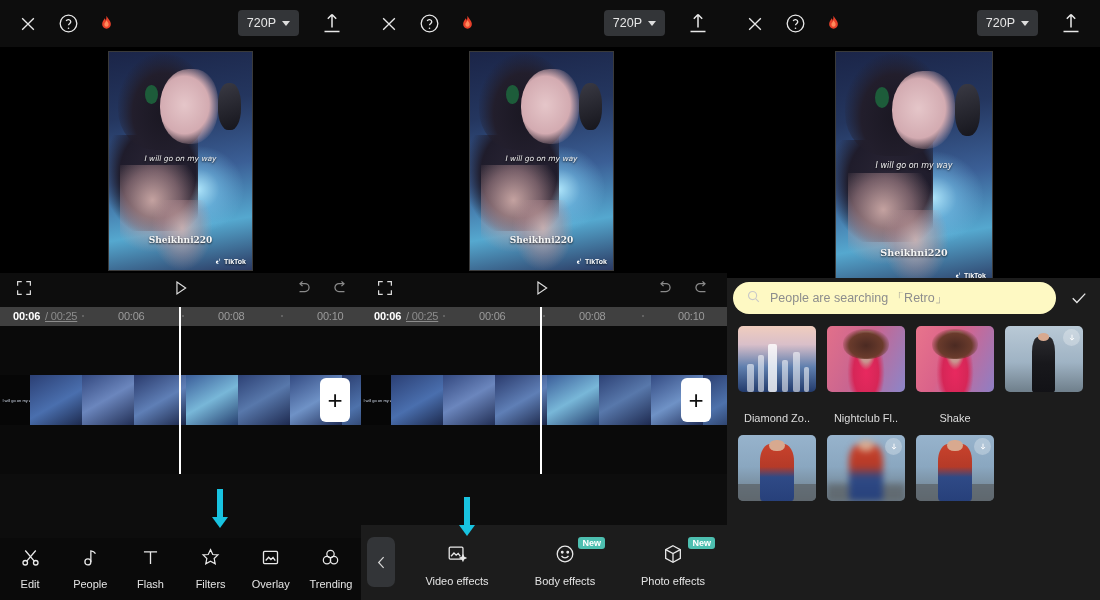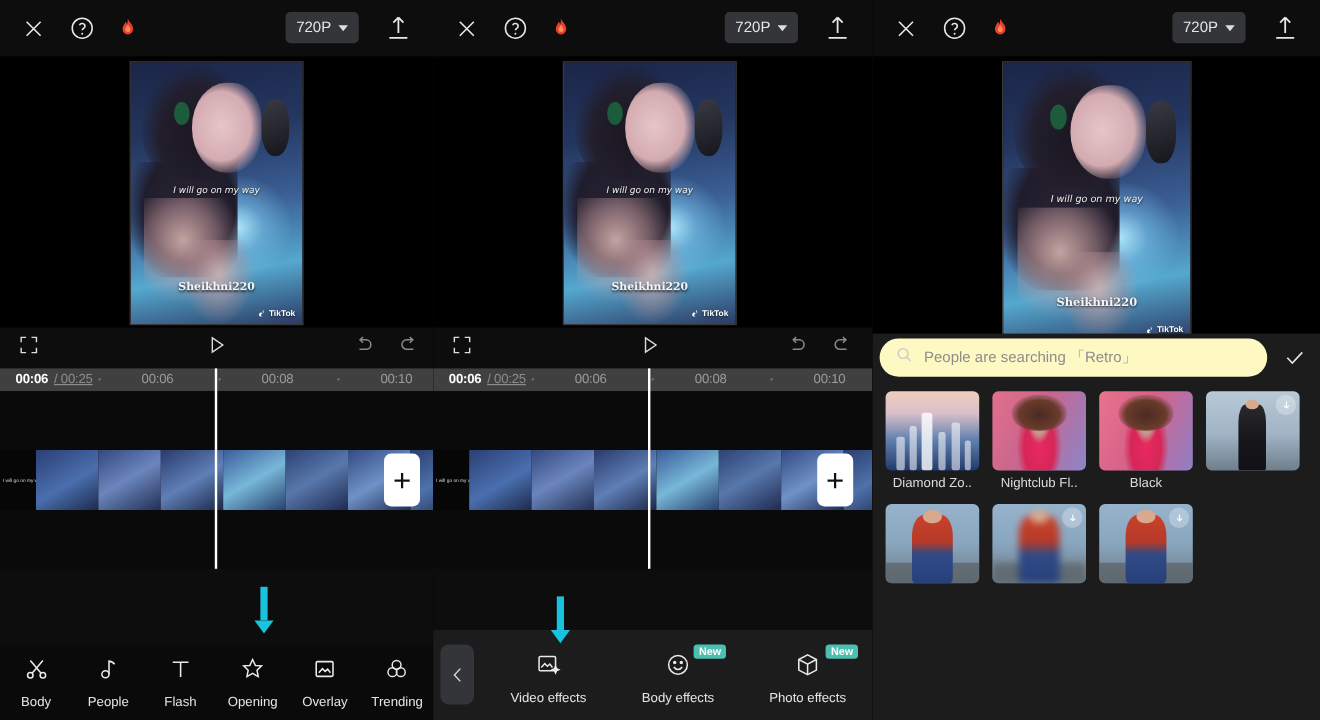--- a/index.html
+++ b/index.html
@@ -141,21 +141,21 @@
     display: flex; align-items: center; gap: 9px; padding: 0 13px;
   }
   .searchbox .sph { color: #8d8d8d; font-size: 12.5px; }
   .tick-ok { width: 30px; color: #e6e6e6; display: flex; align-items: center; justify-content: center; }
   .tabrow { display: flex; align-items: center; gap: 13px; padding: 0 10px; height: 30px; }
   .tab { font-size: 13px; color: #b4b4b4; white-space: nowrap; }
   .tab.active { color: #fff; font-weight: bold; font-size: 14px; }
   .fx-grid { display: flex; flex-wrap: wrap; gap: 11px; padding: 8px 11px 0 11px; }
   .fx-item { width: 78px; }
   .fx-thumb { width: 78px; height: 66px; border-radius: 5px; overflow: hidden; position: relative; }
-  .fx-lab { margin-top: 5px; font-size: 11px; color: #dcdcdc; text-align: center; white-space: nowrap; overflow: hidden; }
+  .fx-lab { margin-top: 20px; font-size: 11px; color: #dcdcdc; text-align: center; white-space: nowrap; overflow: hidden; }
   .dl {
     position: absolute; right: 3px; top: 3px; width: 17px; height: 17px;
     background: rgba(255,255,255,.28); border-radius: 50%;
     display: flex; align-items: center; justify-content: center;
   }
   .th-city { background: linear-gradient(180deg,#f0cdbe 0%,#d9bfc9 28%,#5f7fae 62%,#223a6b 100%); }
   .th-city .b { position: absolute; bottom: 0; background: rgba(255,255,255,.55); border-radius: 2px; }
   .th-pink { background: linear-gradient(115deg,#e8748c 0%,#d9628a 42%,#8e7fc4 100%); }
   .th-pink2 { background: linear-gradient(115deg,#e2708a 0%,#c96590 45%,#8b86c9 100%); }
   .th-girl { position: absolute; left: 24%; top: 8%; width: 52%; height: 92%;
@@ -295,40 +295,40 @@
       <div class="head"></div>
   </div>
 
   <div class="toolbar" style="height:62px;padding-top:9px;">
     <div class="tool">
       <span><svg viewBox="0 0 24 24" width="21" height="21" fill="none" stroke="#e9e9e9" stroke-width="1.5">
             <circle cx="6" cy="18" r="2.6"></circle>
             <circle cx="18" cy="18" r="2.6"></circle>
             <path d="M7.7 16.1L18 4M16.3 16.1L6 4"></path>
           </svg></span>
-      <span class="t-lab">Body</span>
+      <span class="t-lab">Edit</span>
     </div>
     <div class="tool">
       <span><svg viewBox="0 0 24 24" width="21" height="21" fill="none" stroke="#e9e9e9" stroke-width="1.5">
             <circle cx="9" cy="17" r="3.4"></circle>
             <path d="M12.4 17V4.5c2.6.3 4.4 1.5 5.3 3"></path>
           </svg></span>
       <span class="t-lab">People</span>
     </div>
     <div class="tool">
       <span><svg viewBox="0 0 24 24" width="21" height="21" fill="none" stroke="#e9e9e9" stroke-width="1.5">
             <path d="M4.5 5.5h15M12 5.5v14"></path>
           </svg></span>
       <span class="t-lab">Flash</span>
     </div>
     <div class="tool">
       <span><svg viewBox="0 0 24 24" width="21" height="21" fill="none" stroke="#e9e9e9" stroke-width="1.4">
             <path d="M12 3l2.6 5.6L20.5 9l-4.3 4.2 1.2 6-5.4-3-5.4 3 1.2-6L3.5 9l5.9-.4z"></path>
           </svg></span>
-      <span class="t-lab">Opening</span>
+      <span class="t-lab">Filters</span>
     </div>
     <div class="tool">
       <span><svg viewBox="0 0 24 24" width="21" height="21" fill="none" stroke="#e9e9e9" stroke-width="1.5">
             <rect x="4" y="5" width="16" height="14" rx="1.2"></rect>
             <path d="M6.5 15.5l3.4-3.8 2.6 2.6 2.4-2.2 2.6 3.4"></path>
           </svg></span>
       <span class="t-lab">Overlay</span>
     </div>
     <div class="tool">
       <span><svg viewBox="0 0 24 24" width="21" height="21" fill="none" stroke="#e9e9e9" stroke-width="1.4">
@@ -611,21 +611,21 @@
             <div class="th-hair"></div>
         </div>
         <div class="fx-lab">Nightclub Fl..</div>
       </div>
 
       <div class="fx-item">
         <div class="fx-thumb th-pink">
           <div class="th-girl"></div>
             <div class="th-hair"></div>
         </div>
-        <div class="fx-lab">Black</div>
+        <div class="fx-lab">Shake</div>
       </div>
 
       <div class="fx-item">
         <div class="fx-thumb th-sky">
           <div class="th-blk"></div>
             <div class="th-head" style="left:42%;top:10%;width:15%;height:12%;"></div>
           <span class="dl">
             <svg viewBox="0 0 24 24" width="10" height="10" fill="none" stroke="#fff" stroke-width="2.2">
                 <path d="M12 4v13M12 17l-5-5M12 17l5-5"></path>
               </svg>

